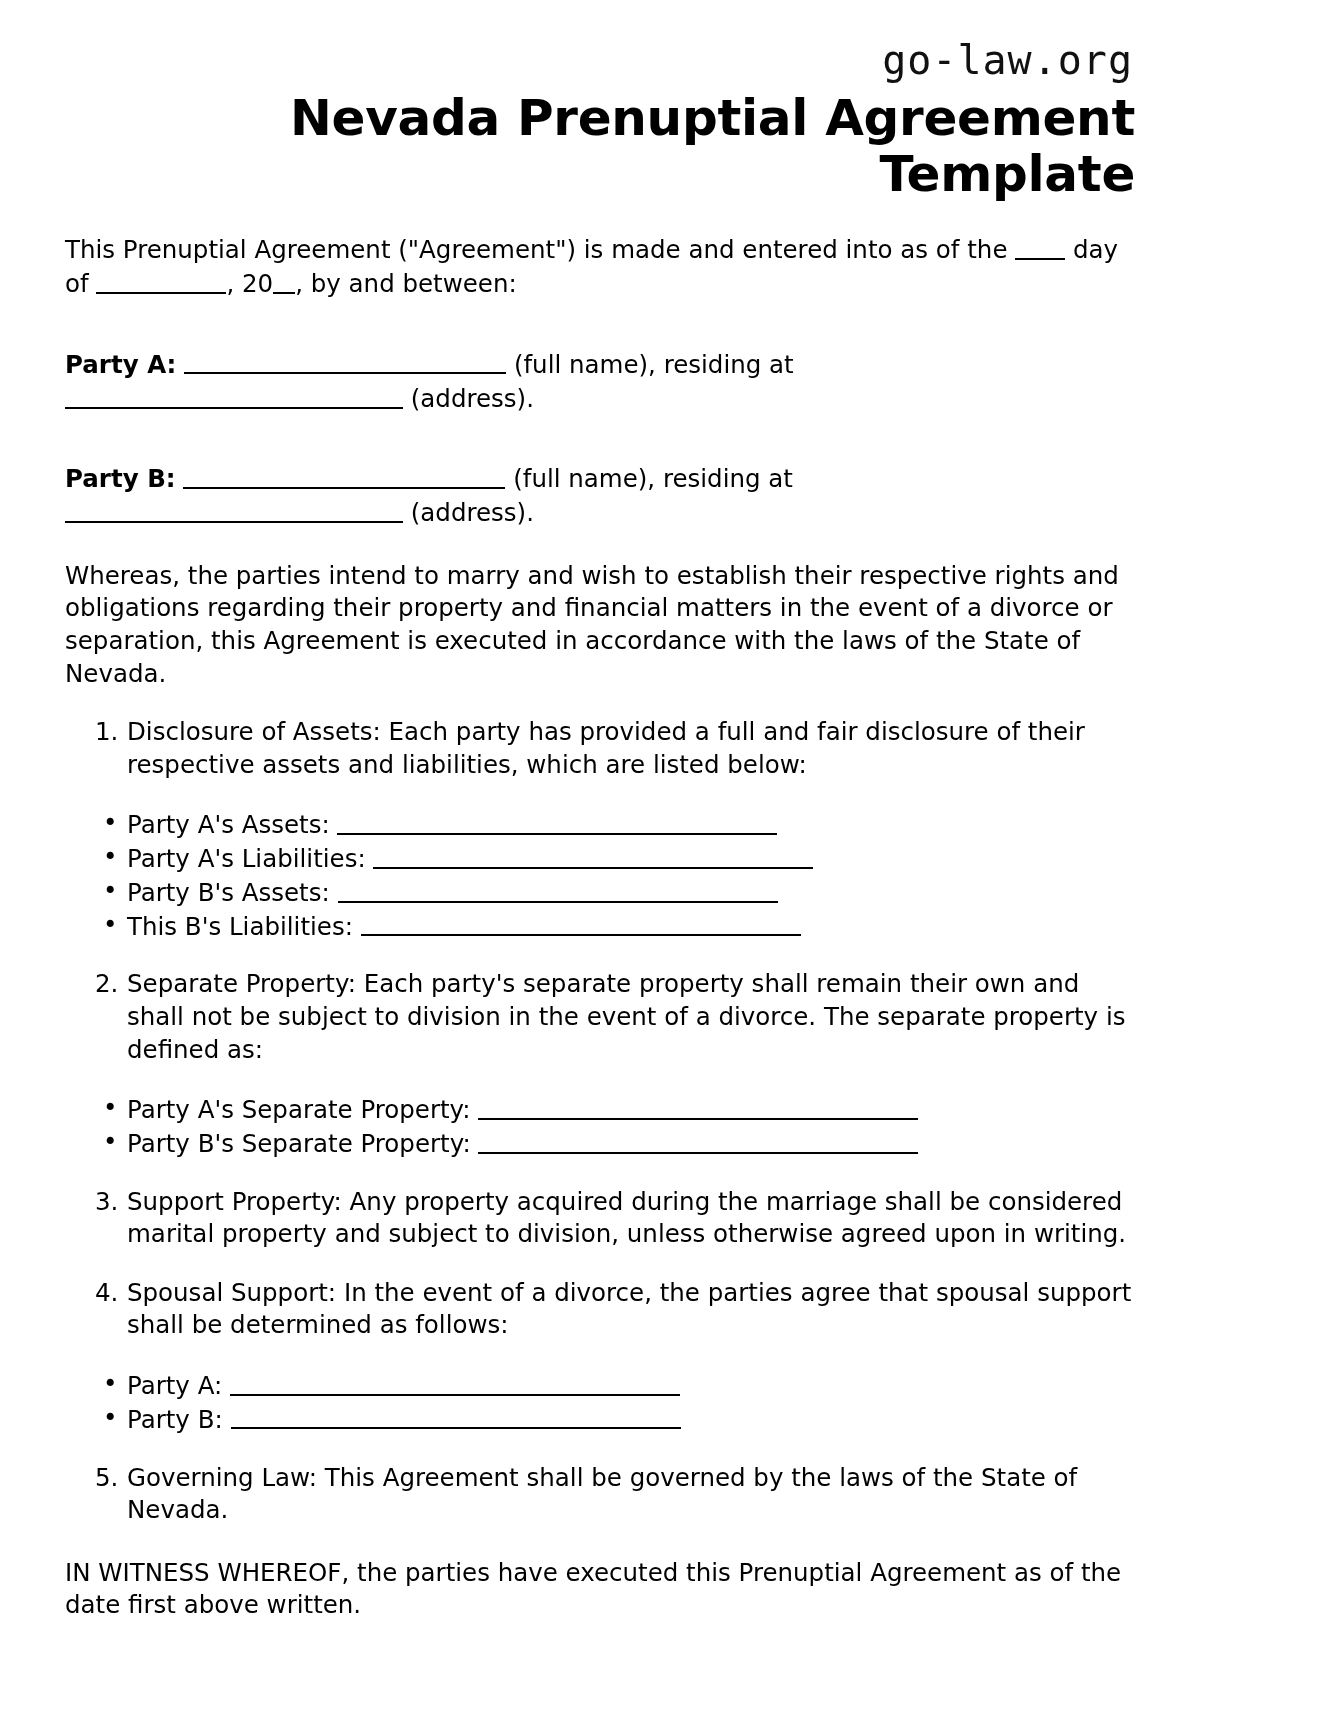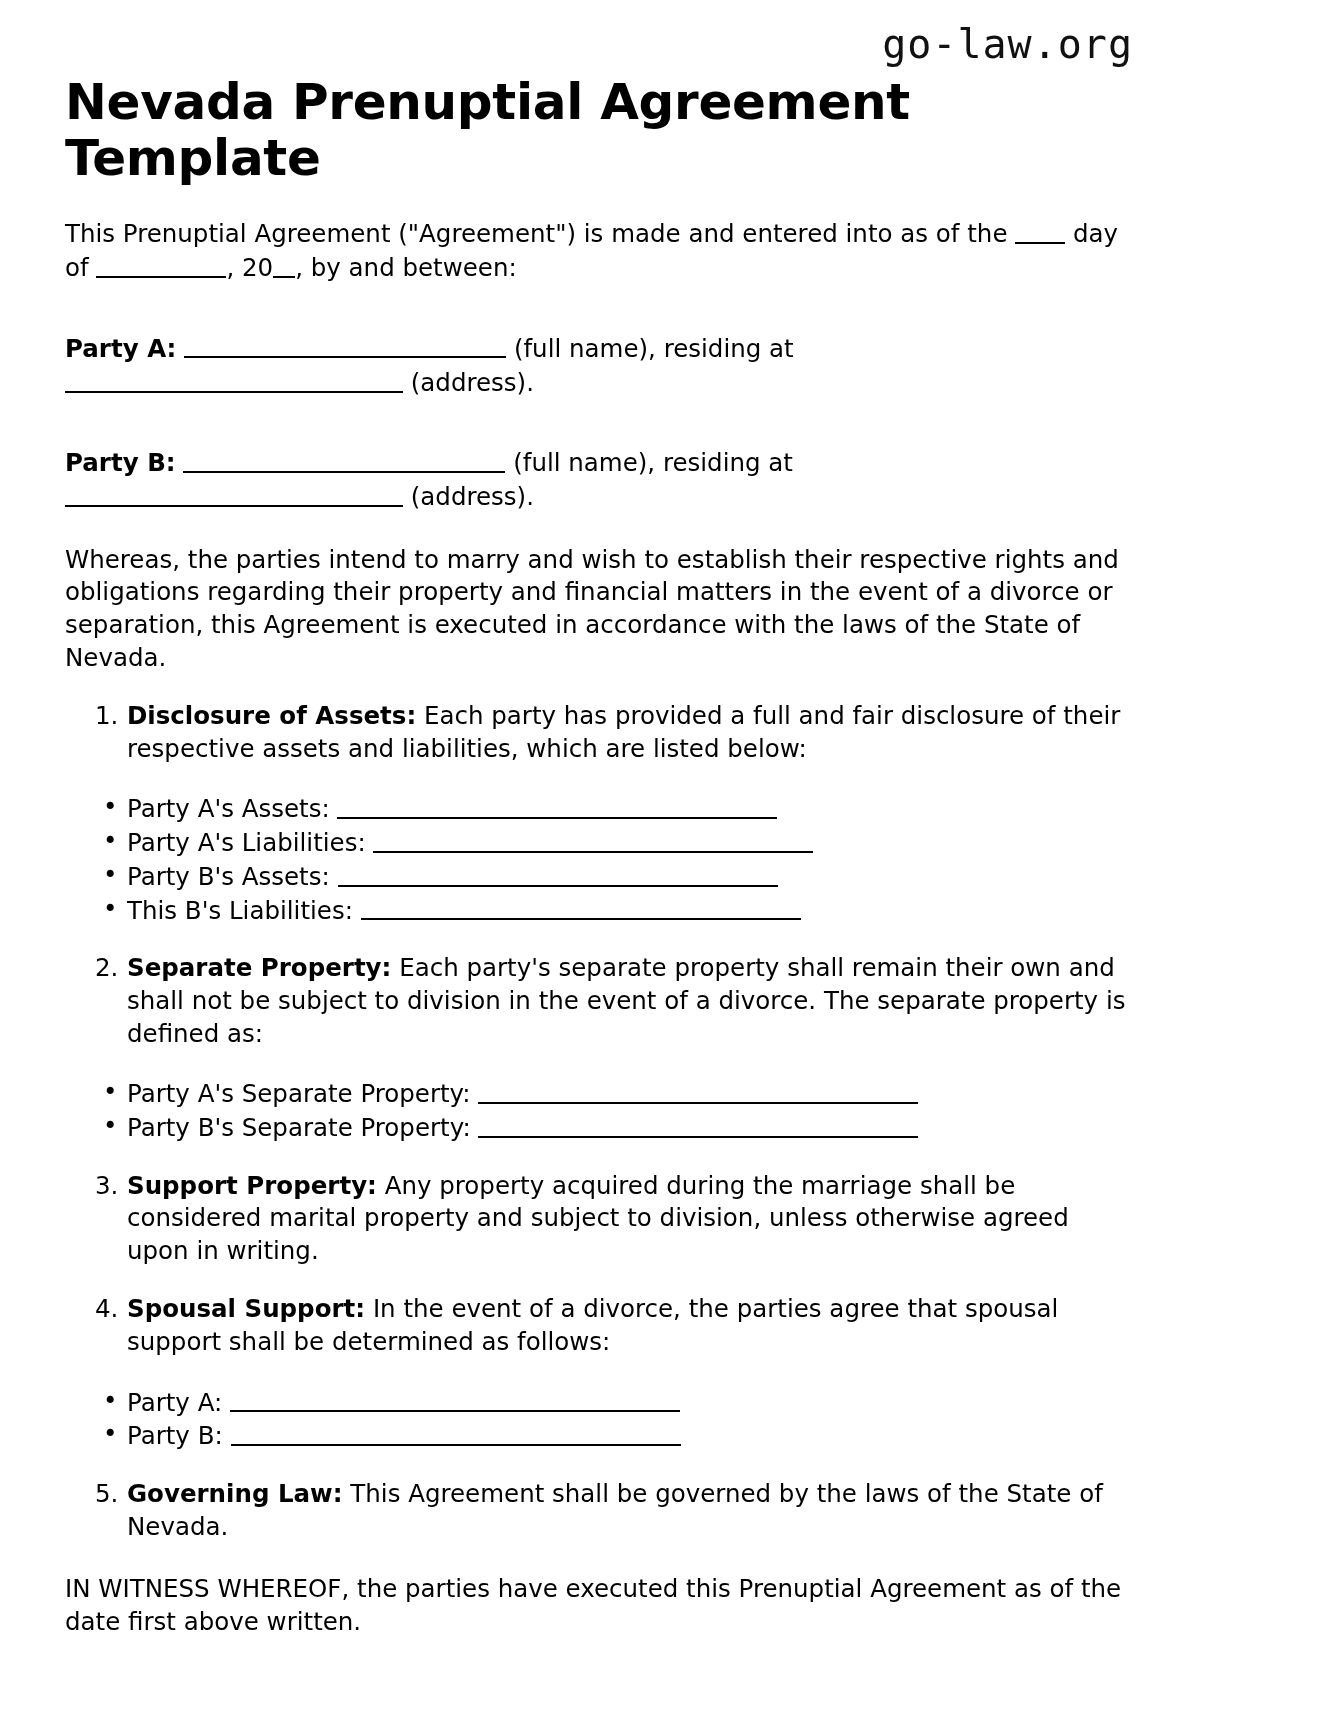--- a/index.html
+++ b/index.html
@@ -28,32 +28,33 @@
   }
 
   
   .brand {
     text-align: right;
     font-family: "DejaVu Sans Mono", monospace;
     font-size: 40px;
     letter-spacing: 1px;
     color: #111111;
     margin: 0;
-    padding-top: 24px;
+    padding-top: 40px;
     padding-right: 2px;
     line-height: 1.0;
   }
   .doc-title {
     font-family: "DejaVu Sans", sans-serif;
     font-weight: bold;
     font-size: 50px;
     line-height: 1.12;
     margin: 10px 0 0 0;
     letter-spacing: -0.3px;
     color: #000000;
+    text-align: right;
   }
 
   
   .para {
     font-size: 24.5px;
     line-height: 1.33;
     margin: 30px 0 0 0;
     color: #000000;
   }
   .party-line {
@@ -99,21 +100,21 @@
     margin-top: 0;
   }
   ol.clauses > li .num {
     position: absolute;
     left: 30px;
     top: 0;
     width: 30px;
     text-align: left;
   }
   ol.clauses > li b {
-    font-weight: bold;
+    font-weight: normal;
     text-align: right;
   }
 
   
   ul.subs {
     list-style: none;
     margin: 26px 0 0 0;
     padding: 0;
   }
   ul.subs li {

